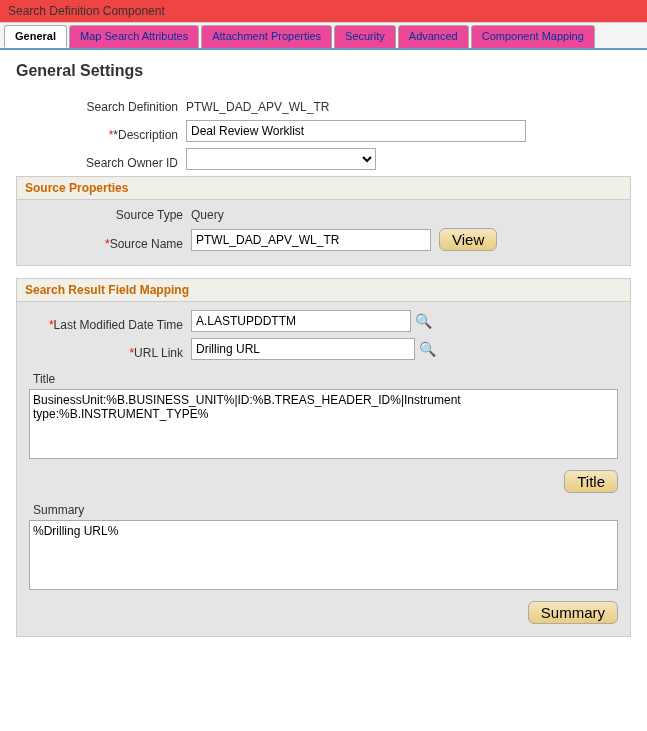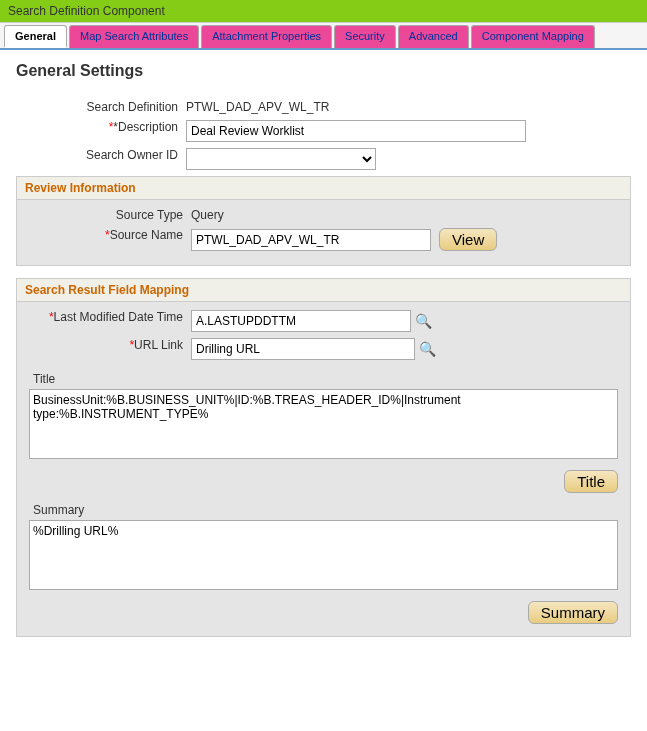--- a/index.html
+++ b/index.html
@@ -7,21 +7,21 @@
       font-family: Arial, Helvetica, sans-serif;
       font-size: 12px;
       background: #fff;
       color: #000;
       width: 647px;
       min-height: 731px;
     }
 
     
     .window-title {
-      background: #84cc16;
+      background: #ef4444;
       border-bottom: 1px solid #ccc;
       padding: 4px 8px;
       font-size: 12px;
       color: #333;
     }
 
     
     .tab-bar {
       display: flex;
       border-bottom: 2px solid #6699cc;
@@ -62,21 +62,21 @@
       margin-bottom: 20px;
     }
 
     
     .form-section {
       margin-bottom: 12px;
     }
 
     .field-row {
       display: flex;
-      align-items: flex-start;
+      align-items: flex-end;
       margin-bottom: 6px;
     }
 
     .field-label {
       text-align: right;
       width: 170px;
       padding-right: 8px;
       color: #333;
       font-size: 12px;
       flex-shrink: 0;
@@ -233,21 +233,21 @@
   <div class="field-row">
     <div class="field-label">Search Owner ID</div>
     <div class="dropdown-row">
       <select class="dropdown-select">
         <option value=""></option>
       </select>
     </div>
   </div>
 
   <div class="section-box">
-    <div class="section-header">Review Information</div>
+    <div class="section-header">Source Properties</div>
     <div class="section-body">
 
       <div class="field-row">
         <div class="field-label">Source Type</div>
         <div class="field-value">Query</div>
       </div>
 
       <div class="field-row">
         <div class="field-label">
           <span style="color:red;">*</span>Source Name

